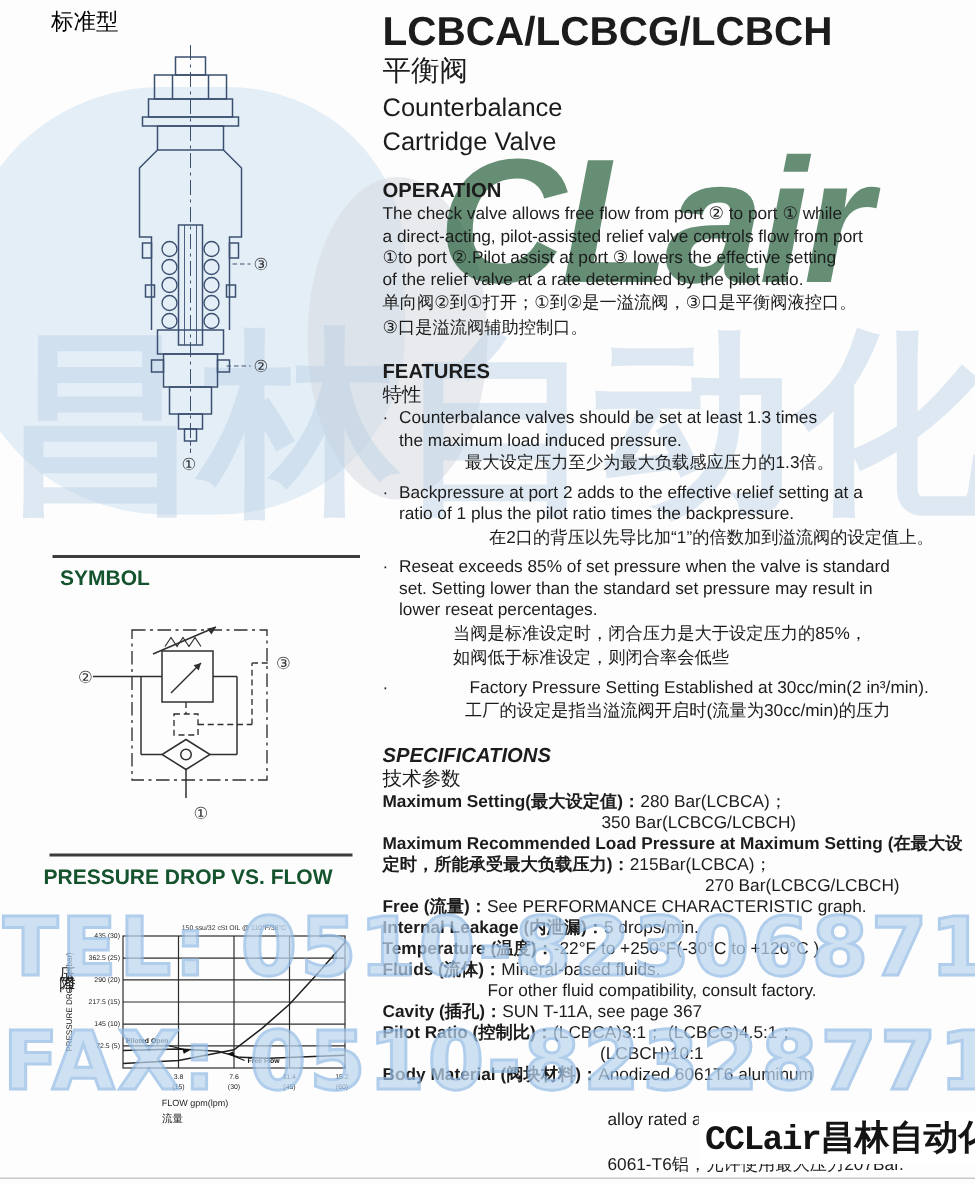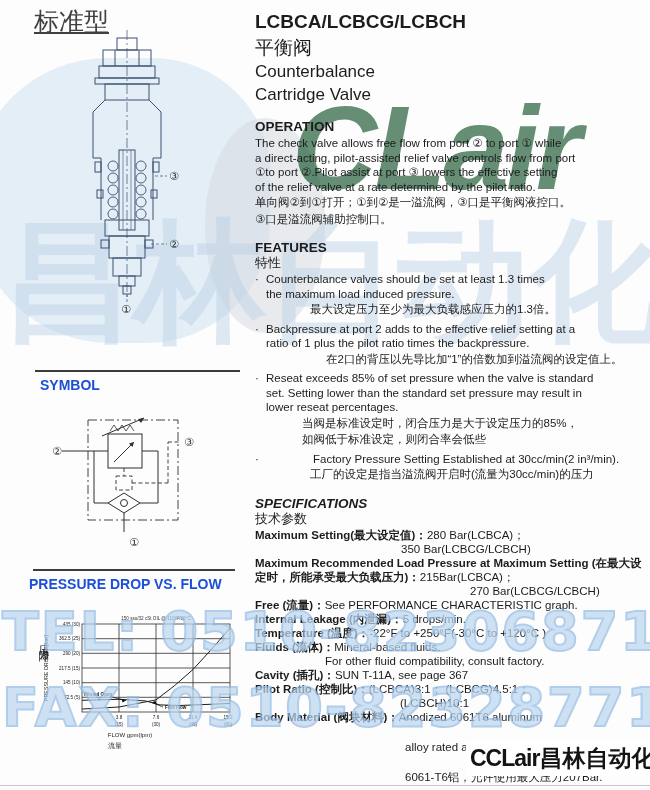--- a/index.html
+++ b/index.html
@@ -24,30 +24,30 @@
     color:#b9d0e6;opacity:.45;white-space:nowrap;}
   #wm-front{position:absolute;inset:0;z-index:2;pointer-events:none;}
   .wm-tel{position:absolute;left:2px;top:600px;width:660px;
     font-family:"DejaVu Sans",sans-serif;font-weight:bold;font-size:54px;
     letter-spacing:2px;color:#bdd7f0;-webkit-text-stroke:2px #93bce6;
     opacity:.72;white-space:nowrap;}
   .wm-fax{top:676px;}
   .wm-cclair{position:absolute;left:466px;top:742px;z-index:3;
     background:#ffffff;padding:1px 2px 2px 4px;
     font-size:23px;font-weight:bold;color:#141414;white-space:nowrap;}
-  .wm-cclair .lat{font-weight:600;letter-spacing:-1px;}
+  .wm-cclair .lat{font-weight:600;letter-spacing:-1px;font-family:Liberation Mono, monospace;}
   
   #content{position:absolute;inset:0;z-index:1;}
-  .type-label{left:34px;top:5px;font-size:25px;color:#404040;text-decoration:underline;}
+  .type-label{left:34px;top:5px;font-size:15px;color:#000000;}
   .sep{position:absolute;height:2px;background:#3c3c3c;}
-  .sec-h{font-weight:bold;font-size:14px;color:#1d4ed8;}
+  .sec-h{font-weight:bold;font-size:14px;color:#14532d;}
   
   .rc{position:absolute;left:255px;top:8px;width:392px;
     font-size:11.5px;line-height:14.5px;}
-  .rc h1{margin:0;font-size:19px;line-height:27px;letter-spacing:0;}
+  .rc h1{margin:0;font-size:27px;line-height:27px;letter-spacing:0;}
   .sub-cn{font-size:19px;line-height:24px;margin:1px 0 0;}
   .sub-en{font-size:17px;line-height:23px;}
   .rc h2{margin:13px 0 2px;font-size:13.5px;line-height:15px;}
   .h2-cn{font-size:13px;line-height:15px;margin:0 0 2px;}
   .pre{white-space:pre-line;}
   .para-cn{font-size:11.5px;line-height:16.5px;white-space:pre-line;}
   .feat{display:flex;margin:0 0 4px;}
   .feat .dot{width:11px;flex:none;}
   .feat .body{flex:1;}
   .feat-cn{margin-left:44px;font-size:11.5px;line-height:16.5px;white-space:pre-line;}

